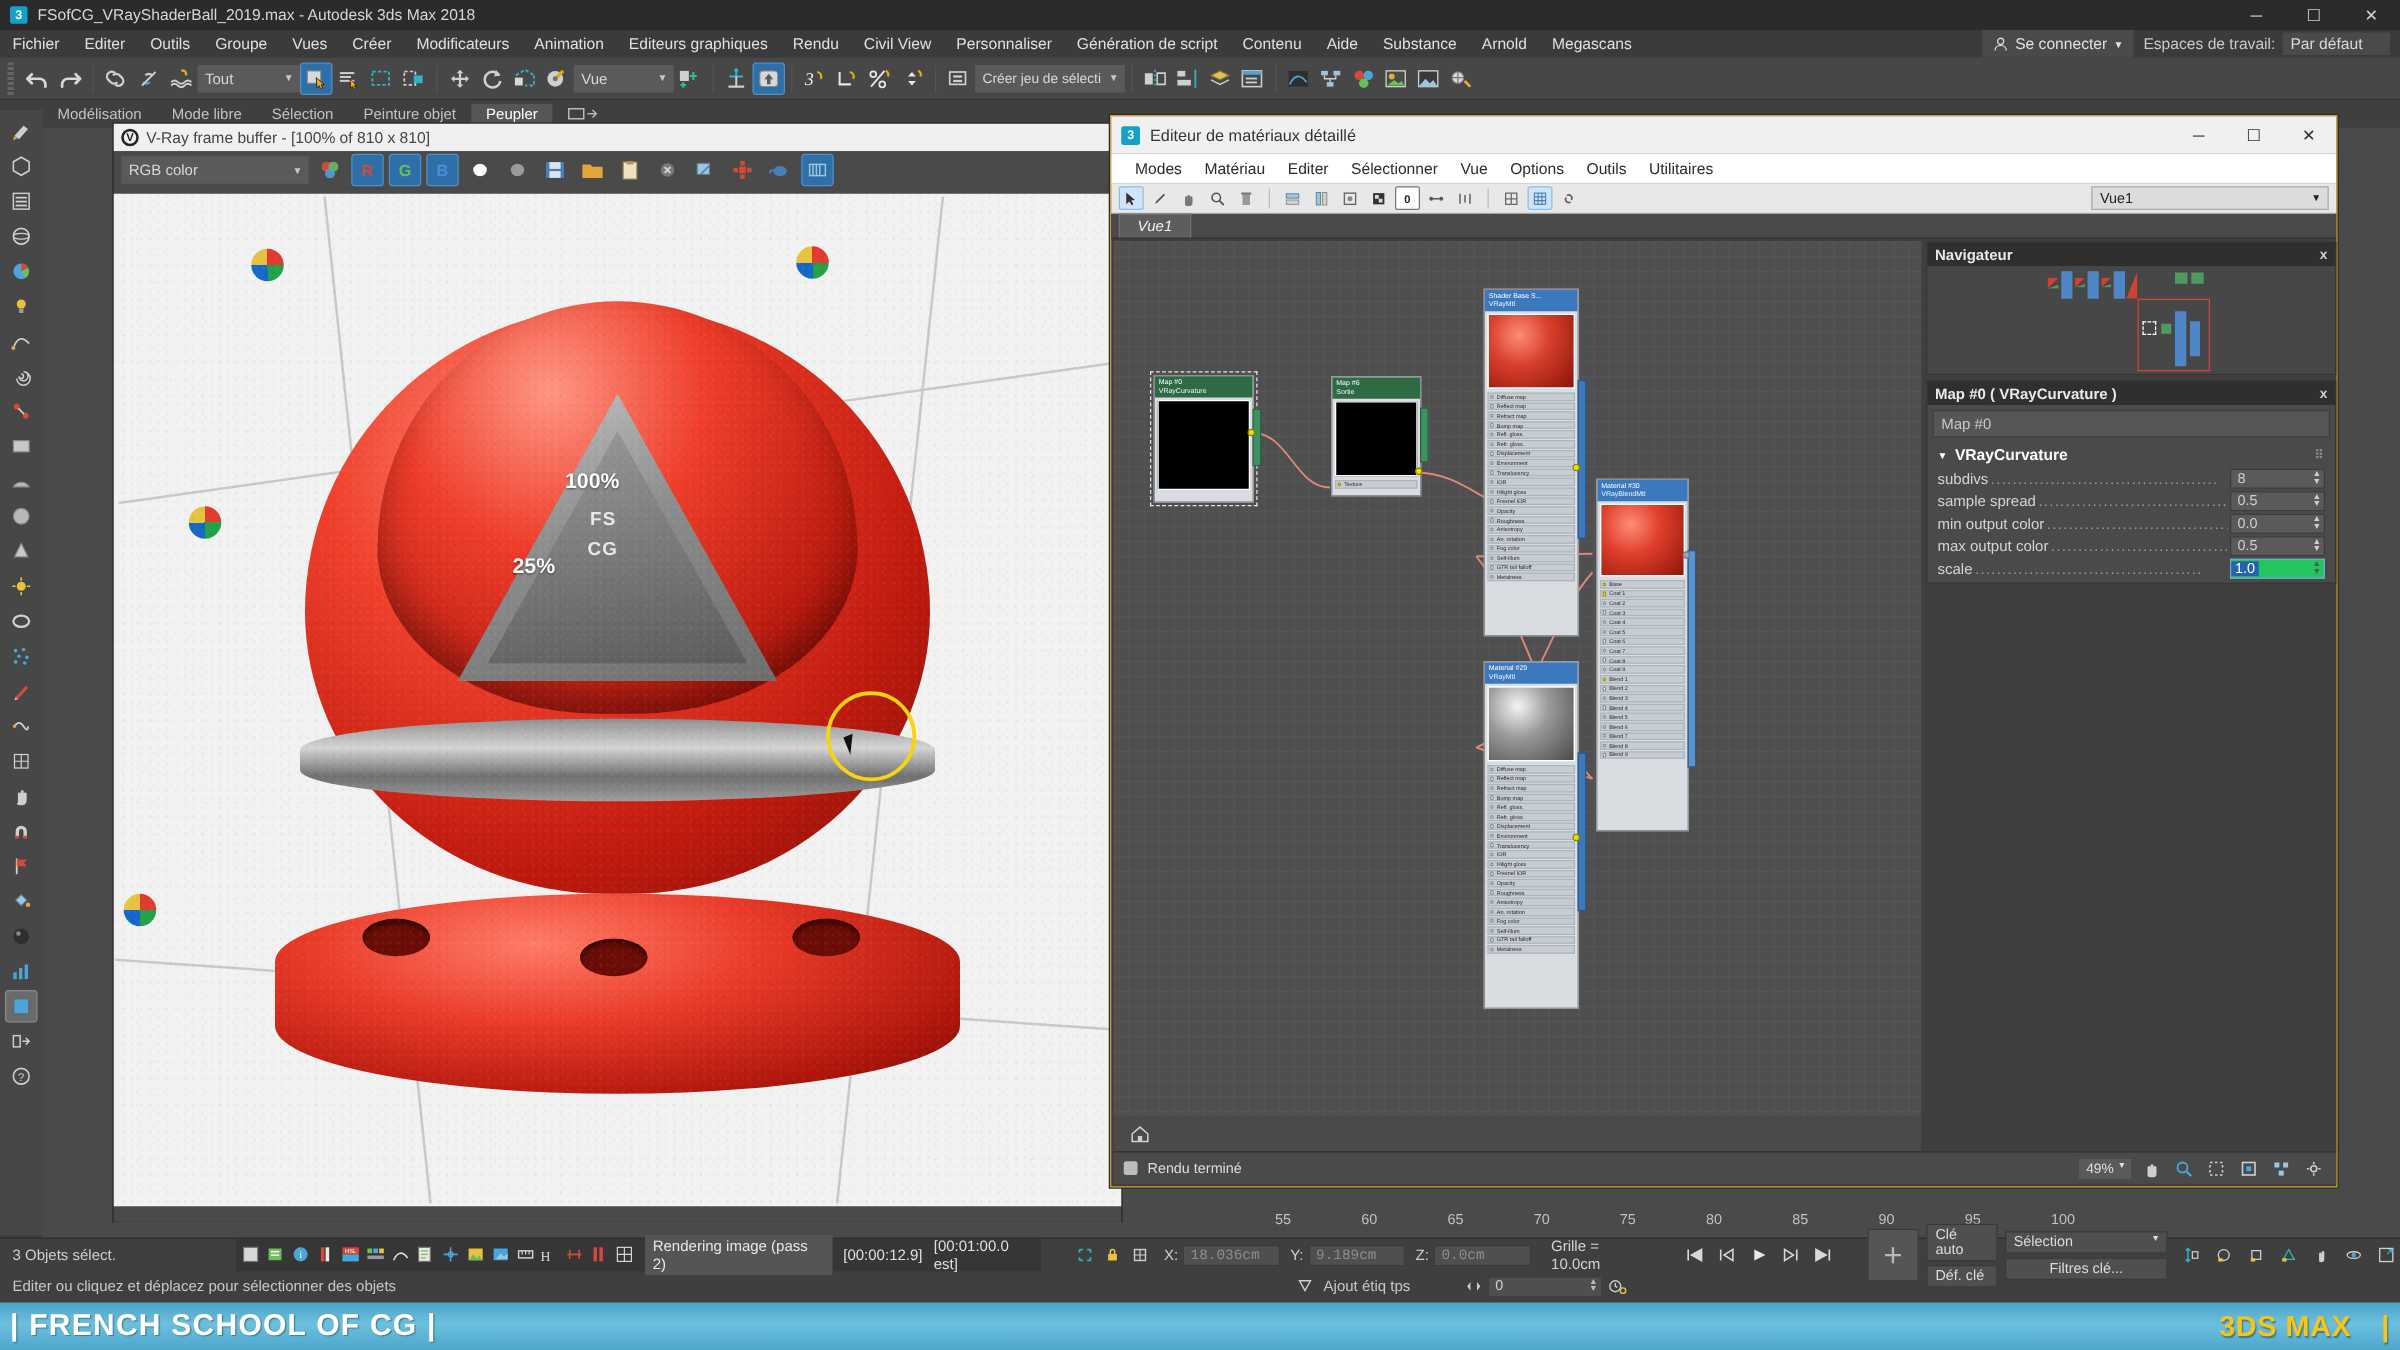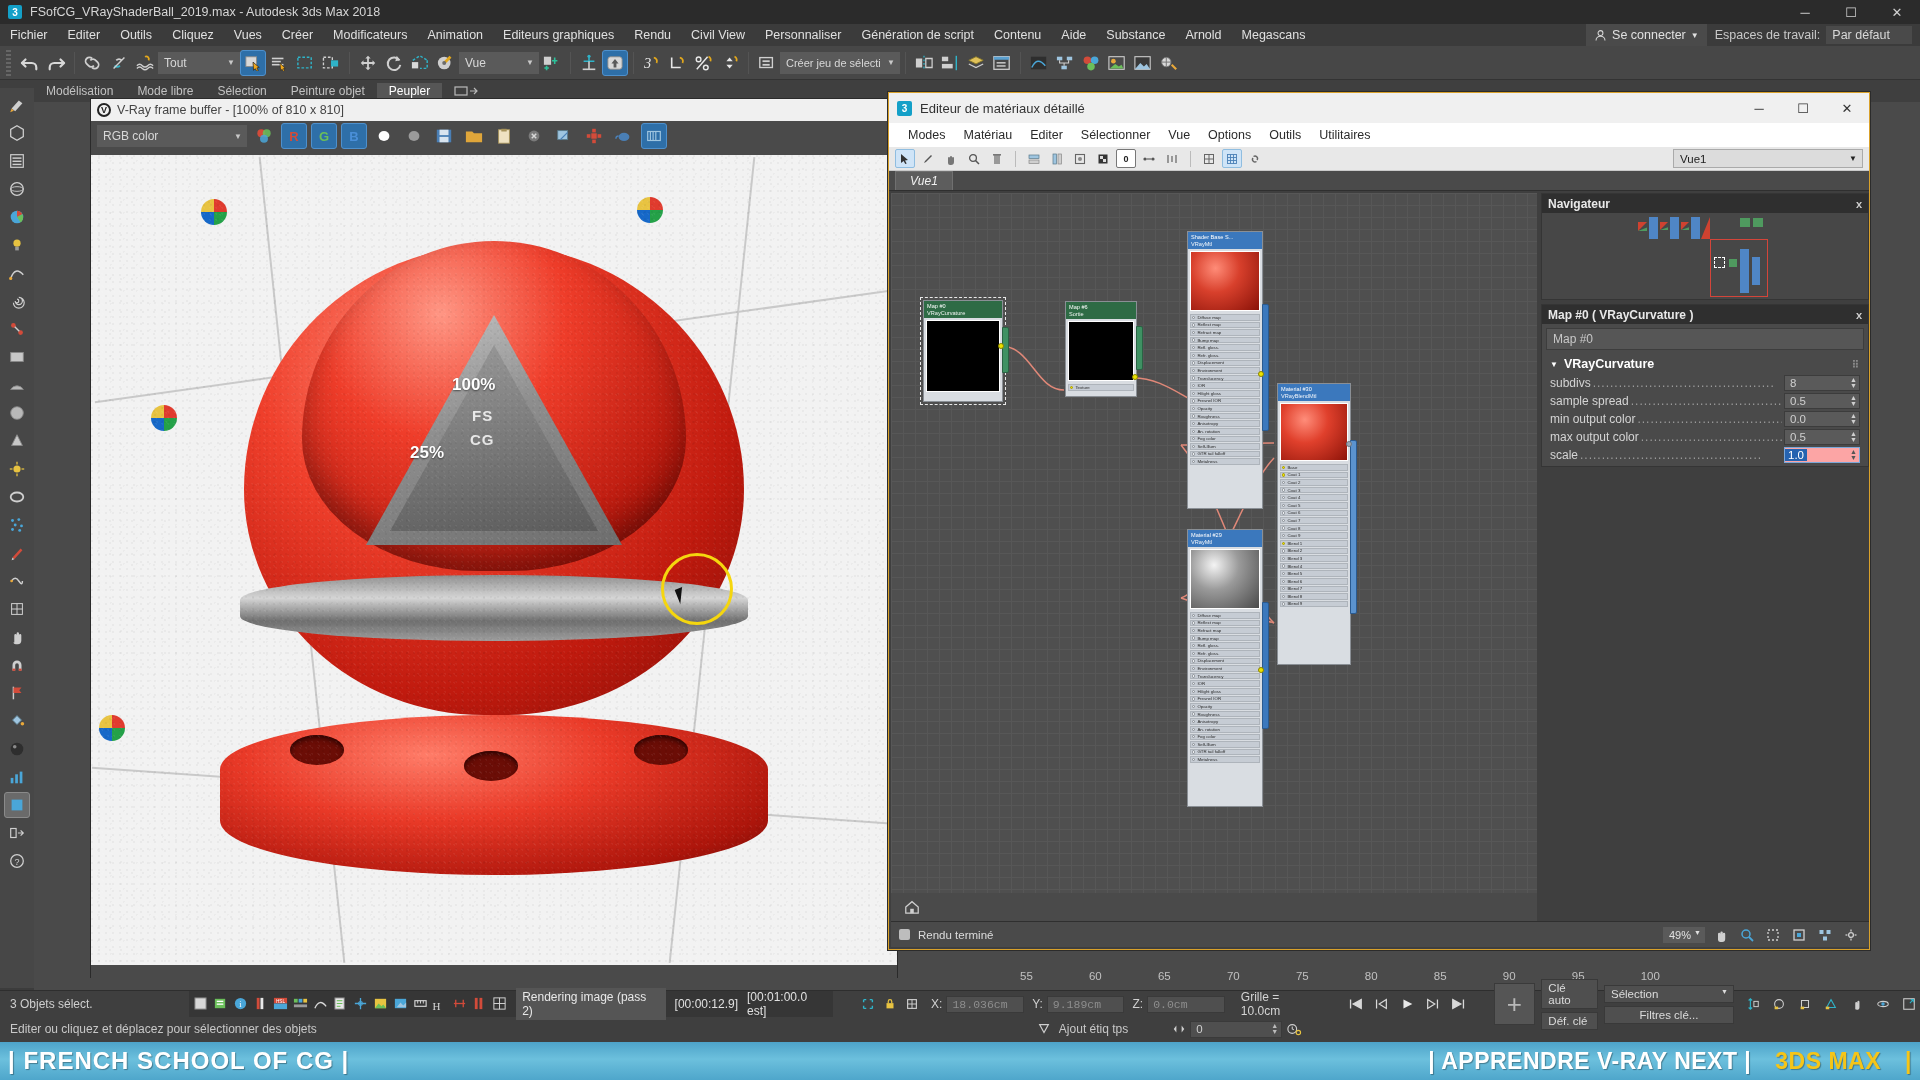--- a/index.html
+++ b/index.html
@@ -213,21 +213,21 @@
   #rollout { margin:2px 4px;}
   #rollout .rh { display:flex; align-items:center; gap:6px; color:#fff;
       font-size:12.5px; font-weight:bold; padding:3px 4px;}
   .prow { display:flex; align-items:center; height:18px; padding:0 4px; gap:0;}
   .plabel { color:#d4d4d4; font-size:12px; white-space:nowrap;}
   .dots { flex:1; overflow:hidden; color:#9d9d9d; font-size:12px; letter-spacing:1px;
       white-space:nowrap; margin:0 2px;}
   .spin { width:76px; height:16px; background:#5a5a5a; border:1px solid #3c3c3c;
       display:flex; align-items:center; padding-left:5px; color:#cfcfcf; font-size:11.5px;
       position:relative;}
-  .spin.edit { background:#fca5a5; border:1px solid #7aa7d8; color:#111;
+  .spin.edit { background:#22c55e; border:1px solid #7aa7d8; color:#111;
       padding-left:0;}
   .spin.edit .hl { background:#2563b0; color:#fff; padding:0 3px;}
   .spin .arrows { position:absolute; right:1px; top:0; height:14px; width:9px;
       display:flex; flex-direction:column; justify-content:center; align-items:center;
       color:#cfcfcf; font-size:7px; line-height:6px;}
 
   
   #statusArea { position:absolute; left:0; top:990px; width:1920px; height:52px;
       background:#3f3f3f; border-top:1px solid #2e2e2e;}
   #statusArea .sRow1 { height:26px; display:flex; align-items:center;}
@@ -275,21 +275,21 @@
     <div class="wbtn">─</div>
     <div class="wbtn">☐</div>
     <div class="wbtn close">✕</div>
   </div>
 </div>
 
 <div id="menubar">
   <div class="mi">Fichier</div>
   <div class="mi">Editer</div>
   <div class="mi">Outils</div>
-  <div class="mi">Cliquez</div>
+  <div class="mi">Groupe</div>
   <div class="mi">Vues</div>
   <div class="mi">Créer</div>
   <div class="mi">Modificateurs</div>
   <div class="mi">Animation</div>
   <div class="mi">Editeurs graphiques</div>
   <div class="mi">Rendu</div>
   <div class="mi">Civil View</div>
   <div class="mi">Personnaliser</div>
   <div class="mi">Génération de script</div>
   <div class="mi">Contenu</div>
@@ -1724,17 +1724,16 @@
         <path d="M7 5 v3 l2 1" stroke="#cfcfcf" stroke-width="1.2" fill="none"></path>
         <circle cx="14" cy="12" r="2.5" fill="none" stroke="#e8c341" stroke-width="1.3"></circle>
         </svg>
     </span>
   </div>
 </div>
 
 <div id="banner">
   <div class="bleft">| FRENCH SCHOOL OF CG |</div>
   <div class="bright">
-    <span class="w">| APPRENDRE V-RAY NEXT |</span>
     <span class="y">3DS MAX</span>
     <span class="y">|</span>
   </div>
 </div>
 
 </body></html>

